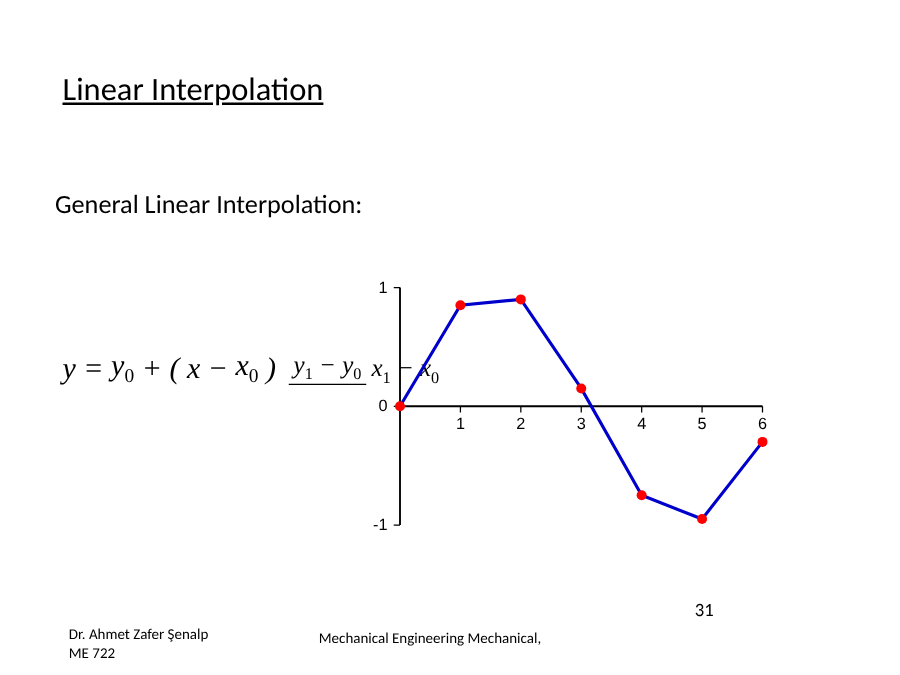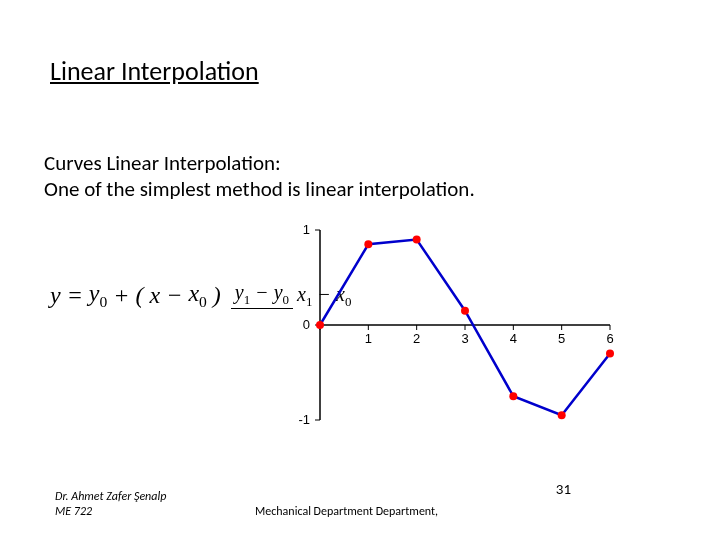--- a/index.html
+++ b/index.html
@@ -7,33 +7,32 @@
   .slide { position: relative; width: 596px; height: 540px; padding-left: 24px; }
   .title { position: absolute; left: 50px; top: 55px; font-size: 26px; text-decoration: underline; }
   .chapter { position: absolute; right: 35px; top: 50px; font-size: 18px; font-weight: bold; }
   .body { position: absolute; left: 44px; top: 150px; font-size: 21px; line-height: 1.25; }
   .formula { position: absolute; left: 50px; top: 280px; font-family: 'Times New Roman', serif; font-size: 24px; font-style: italic; display: flex; align-items: center; gap: 6px; }
   .frac { display: inline-flex; flex-direction: row; align-items: center; font-size: 20px; line-height: 1.0; margin-left: 4px; }
   .frac .num { border-bottom: 1.5px solid #000; padding: 0 4px 2px; }
   .frac .den { padding: 2px 4px 0; text-align: right; }
   .sub { font-style: normal; font-size: 0.65em; vertical-align: sub; }
   .chart { position: absolute; left: 280px; top: 215px; }
-  .author { position: absolute; left: 55px; bottom: 20px; font-size: 12px; line-height: 1.3; font-style: italic; }
+  .author { position: absolute; left: 55px; bottom: 8px; font-size: 12px; line-height: 1.3; }
   .dept { position: absolute; left: 255px; bottom: 20px; font-size: 12px; text-align: center; line-height: 1.3; }
   .pagenum { position: absolute; right: 25px; bottom: 42px; font-size: 15px; }
 </style>
 </head>
 <body>
 
 <div class="slide">
   <div class="title">Linear Interpolation</div>
 
   <div class="body">
-    <div>Curves Linear Interpolation:</div>
-    <div>One of the simplest method is linear interpolation.</div>
+    <div>General Linear Interpolation:</div>
   </div>
 
   <div class="formula">
     <span>y</span>
     <span>=</span>
     <span><span>y</span><span class="sub">0</span></span>
     <span>+</span>
     <span>(</span>
       <span>x</span>
     <span>−</span>
@@ -83,16 +82,16 @@
       <circle cx="233.33333333333331" cy="181.25" r="4" fill="#ff0000"></circle>
       <circle cx="281.6666666666667" cy="200.25" r="4" fill="#ff0000"></circle>
       <circle cx="330" cy="138.5" r="4" fill="#ff0000"></circle>
     </svg>
 
   <div class="author">
     <div>Dr. Ahmet Zafer Şenalp</div>
     <div>ME 722</div>
   </div>
   <div class="dept">
-    <div>Mechanical Department Department,</div>
+    <div>Mechanical Engineering Mechanical,</div>
   </div>
   <div class="pagenum">31</div>
 </div>
 
 </body></html>

